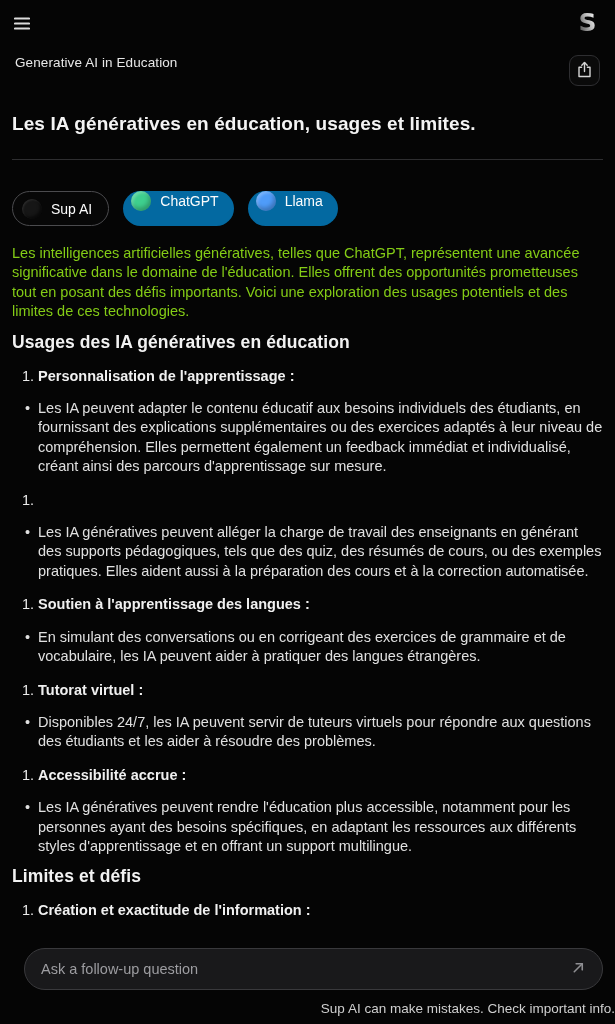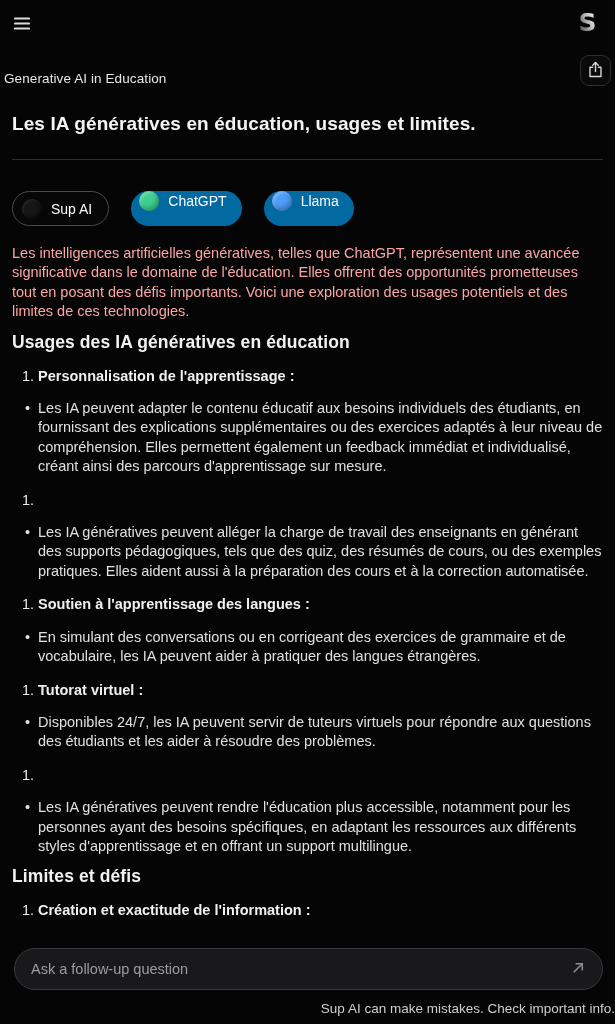--- a/index.html
+++ b/index.html
@@ -10,51 +10,51 @@
     font-family:"Liberation Sans", sans-serif;
     position:relative;
     overflow:hidden;
   }
   .topbar {
     display:flex; justify-content:space-between; align-items:center;
     padding:11px 14px 0 14px; height:38px;
   }
   .icon-btn { background:none; border:none; cursor:pointer; display:flex; align-items:center; }
   .title-row {
-    display:flex; justify-content:space-between; align-items:flex-end;
-    padding:0 4px; margin-top:17px;
+    display:flex; justify-content:space-between; align-items:flex-start;
+    padding:0 15px; margin-top:17px;
   }
   .conv-title { font-size:13.5px; color:#e8e8e8; letter-spacing:0.1px; }
   .share-btn {
     width:31px; height:31px; border:1px solid #2e2e31; border-radius:9px;
     background:#0a0a0a; display:flex; align-items:center; justify-content:center; cursor:pointer;
   }
   h1 {
     margin:27px 12px 0 12px; font-size:19px; font-weight:700; color:#f4f4f4; letter-spacing:0.1px;
   }
   .divider { margin:24px 12px 0 12px; border-top:1px solid #2e2e30; height:0; }
-  .pills { display:flex; gap:22px; padding:0 12px; margin-top:31px; }
+  .pills { display:flex; gap:14px; padding:0 12px; margin-top:31px; }
   .pill {
     display:flex; align-items:center; gap:9px; height:35px;
     padding:0 15px 16px 8px; border-radius:18px;
     background:#0369a1; color:#fcfcfc; font-size:14px; cursor:pointer; border:none;
   }
   .pill.selected { background:#070707; border:1.5px solid #4b4b4e; padding:0 16px 0 9px; }
   .dot { width:20px; height:20px; border-radius:50%; flex-shrink:0;
          box-shadow: inset -2px -3px 4px rgba(0,0,0,0.25), inset 2px 2px 3px rgba(255,255,255,0.25); }
   .dot.dark { box-shadow: inset 1px 1px 2px rgba(255,255,255,0.10), inset -2px -2px 3px rgba(0,0,0,0.6); }
   .content { padding:0 12px; }
-  .intro { margin-top:18px; font-size:14.5px; line-height:19.4px; color:#fca5a5; }
+  .intro { margin-top:18px; font-size:14.5px; line-height:19.4px; color:#84cc16; }
   h2 { margin-top:10px; font-size:17.5px; font-weight:700; color:#f2f2f2; letter-spacing:0.1px; }
   .ol-row { display:flex; margin-top:14px; padding-left:10px; font-size:14.5px; line-height:19.4px; }
   .ol-num { width:16px; flex-shrink:0; color:#ececec; }
   .ol-title { font-weight:700; color:#f0f0f0; }
   .ul-row { display:flex; margin-top:13px; padding-left:13px; font-size:14.5px; line-height:19.4px; color:#e0e0e0; }
   .bullet-marker { width:13px; flex-shrink:0; font-size:14.5px; }
-  .bottom-area { position:absolute; left:2px; right:0; bottom:0; height:90px; background:#050505; }
+  .bottom-area { position:absolute; left:12px; right:0; bottom:0; height:90px; background:#050505; }
   .composer {
     position:absolute; left:12px; right:12px; bottom:34px; height:42px;
     background:#19191b; border:1px solid #39393c; border-radius:22px;
     display:flex; align-items:center; padding:0 16px;
   }
   .composer input {
     flex:1; background:transparent; border:none; outline:none;
     color:#e8e8e8; font-size:14.5px; font-family:"Liberation Sans", sans-serif;
   }
   .composer input::placeholder { color:#9d9da1; }
@@ -165,20 +165,21 @@
     </div>
     <div class="ul-row">
       <span class="bullet-marker">•</span>
       <span>Disponibles 24/7, les IA peuvent servir de tuteurs virtuels pour répondre aux questions des étudiants et les aider à résoudre des problèmes.</span>
     </div>
   </div>
 
   <div>
     <div class="ol-row">
       <span class="ol-num">1.</span>
+      <span class="ol-title">Accessibilité accrue :</span>
     </div>
     <div class="ul-row">
       <span class="bullet-marker">•</span>
       <span>Les IA génératives peuvent rendre l'éducation plus accessible, notamment pour les personnes ayant des besoins spécifiques, en adaptant les ressources aux différents styles d'apprentissage et en offrant un support multilingue.</span>
     </div>
   </div>
 
   <h2>Limites et défis</h2>
 
   <div>

